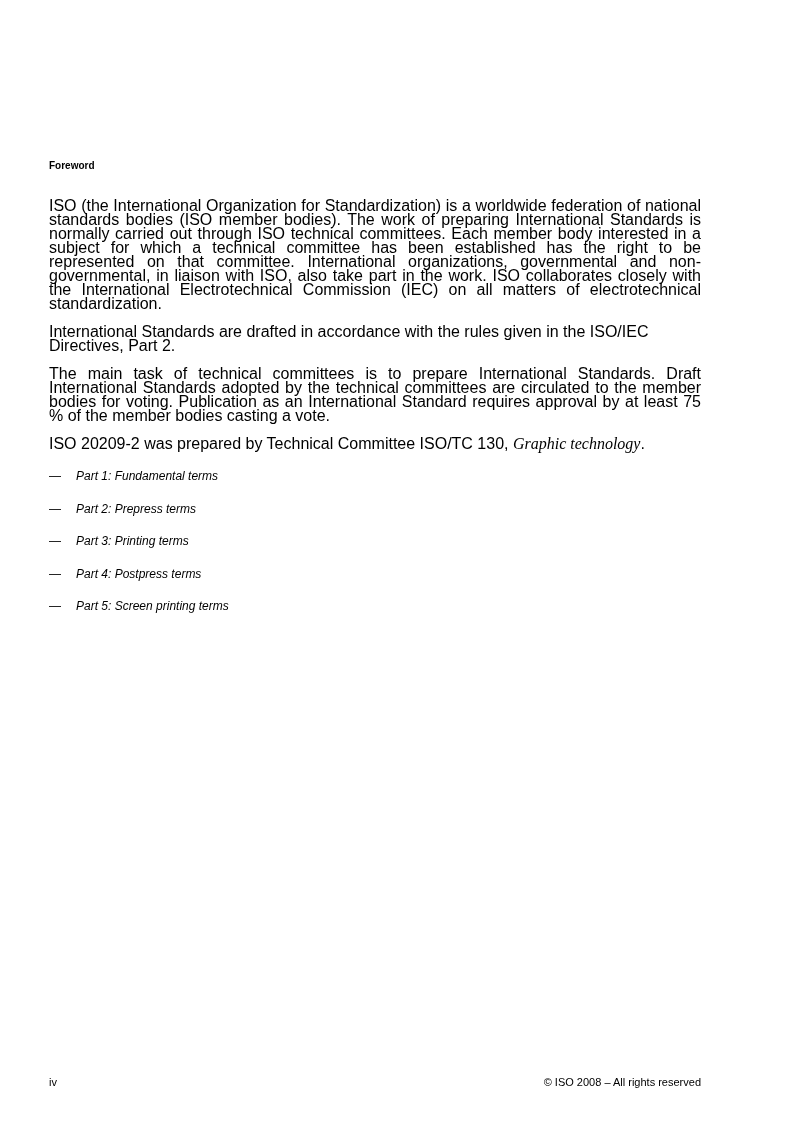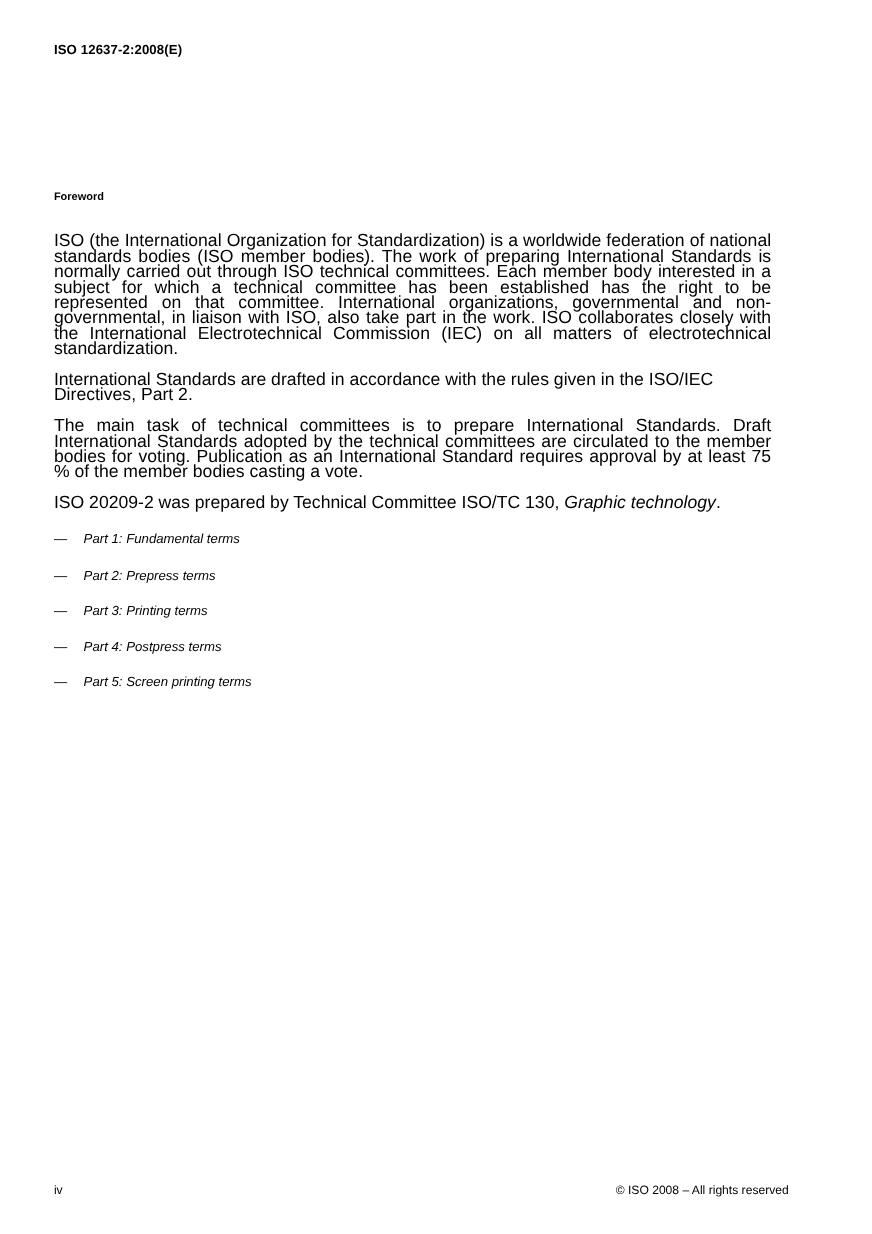--- a/index.html
+++ b/index.html
@@ -47,39 +47,38 @@
     line-height: 14px;
     margin-bottom: 18.5px;
   }
   .list-item .dash {
     width: 27px;
     flex: 0 0 27px;
   }
   .list-item .item-text {
     font-style: italic;
   }
-  i, .italic { font-style: italic; }
+  i, .italic { font-style: italic; font-family: Liberation Serif, serif; }
   .footer {
     position: absolute;
     left: 49px;
-    right: 76px;
+    right: 92px;
     bottom: 34px;
     display: flex;
     justify-content: space-between;
     align-items: baseline;
     font-size: 11px;
   }
 </style>
 </head>
 <body>
 
 <div class="page">
   <div class="content">
 
-    <div class="doc-header">ISO 12637-2:2008(E)</div>
 
     <h1 class="foreword-title">Foreword</h1>
 
     <p class="para">ISO (the International Organization for Standardization) is a worldwide federation of national standards bodies (ISO member bodies). The work of preparing International Standards is normally carried out through ISO technical committees. Each member body interested in a subject for which a technical committee has been established has the right to be represented on that committee. International organizations, governmental and non-governmental, in liaison with ISO, also take part in the work. ISO collaborates closely with the International Electrotechnical Commission (IEC) on all matters of electrotechnical standardization.</p>
 
     <p class="para no-justify">International Standards are drafted in accordance with the rules given in the ISO/IEC Directives, Part 2.</p>
 
     <p class="para">The main task of technical committees is to prepare International Standards. Draft International Standards adopted by the technical committees are circulated to the member bodies for voting. Publication as an International Standard requires approval by at least 75 % of the member bodies casting a vote.</p>
 
 

